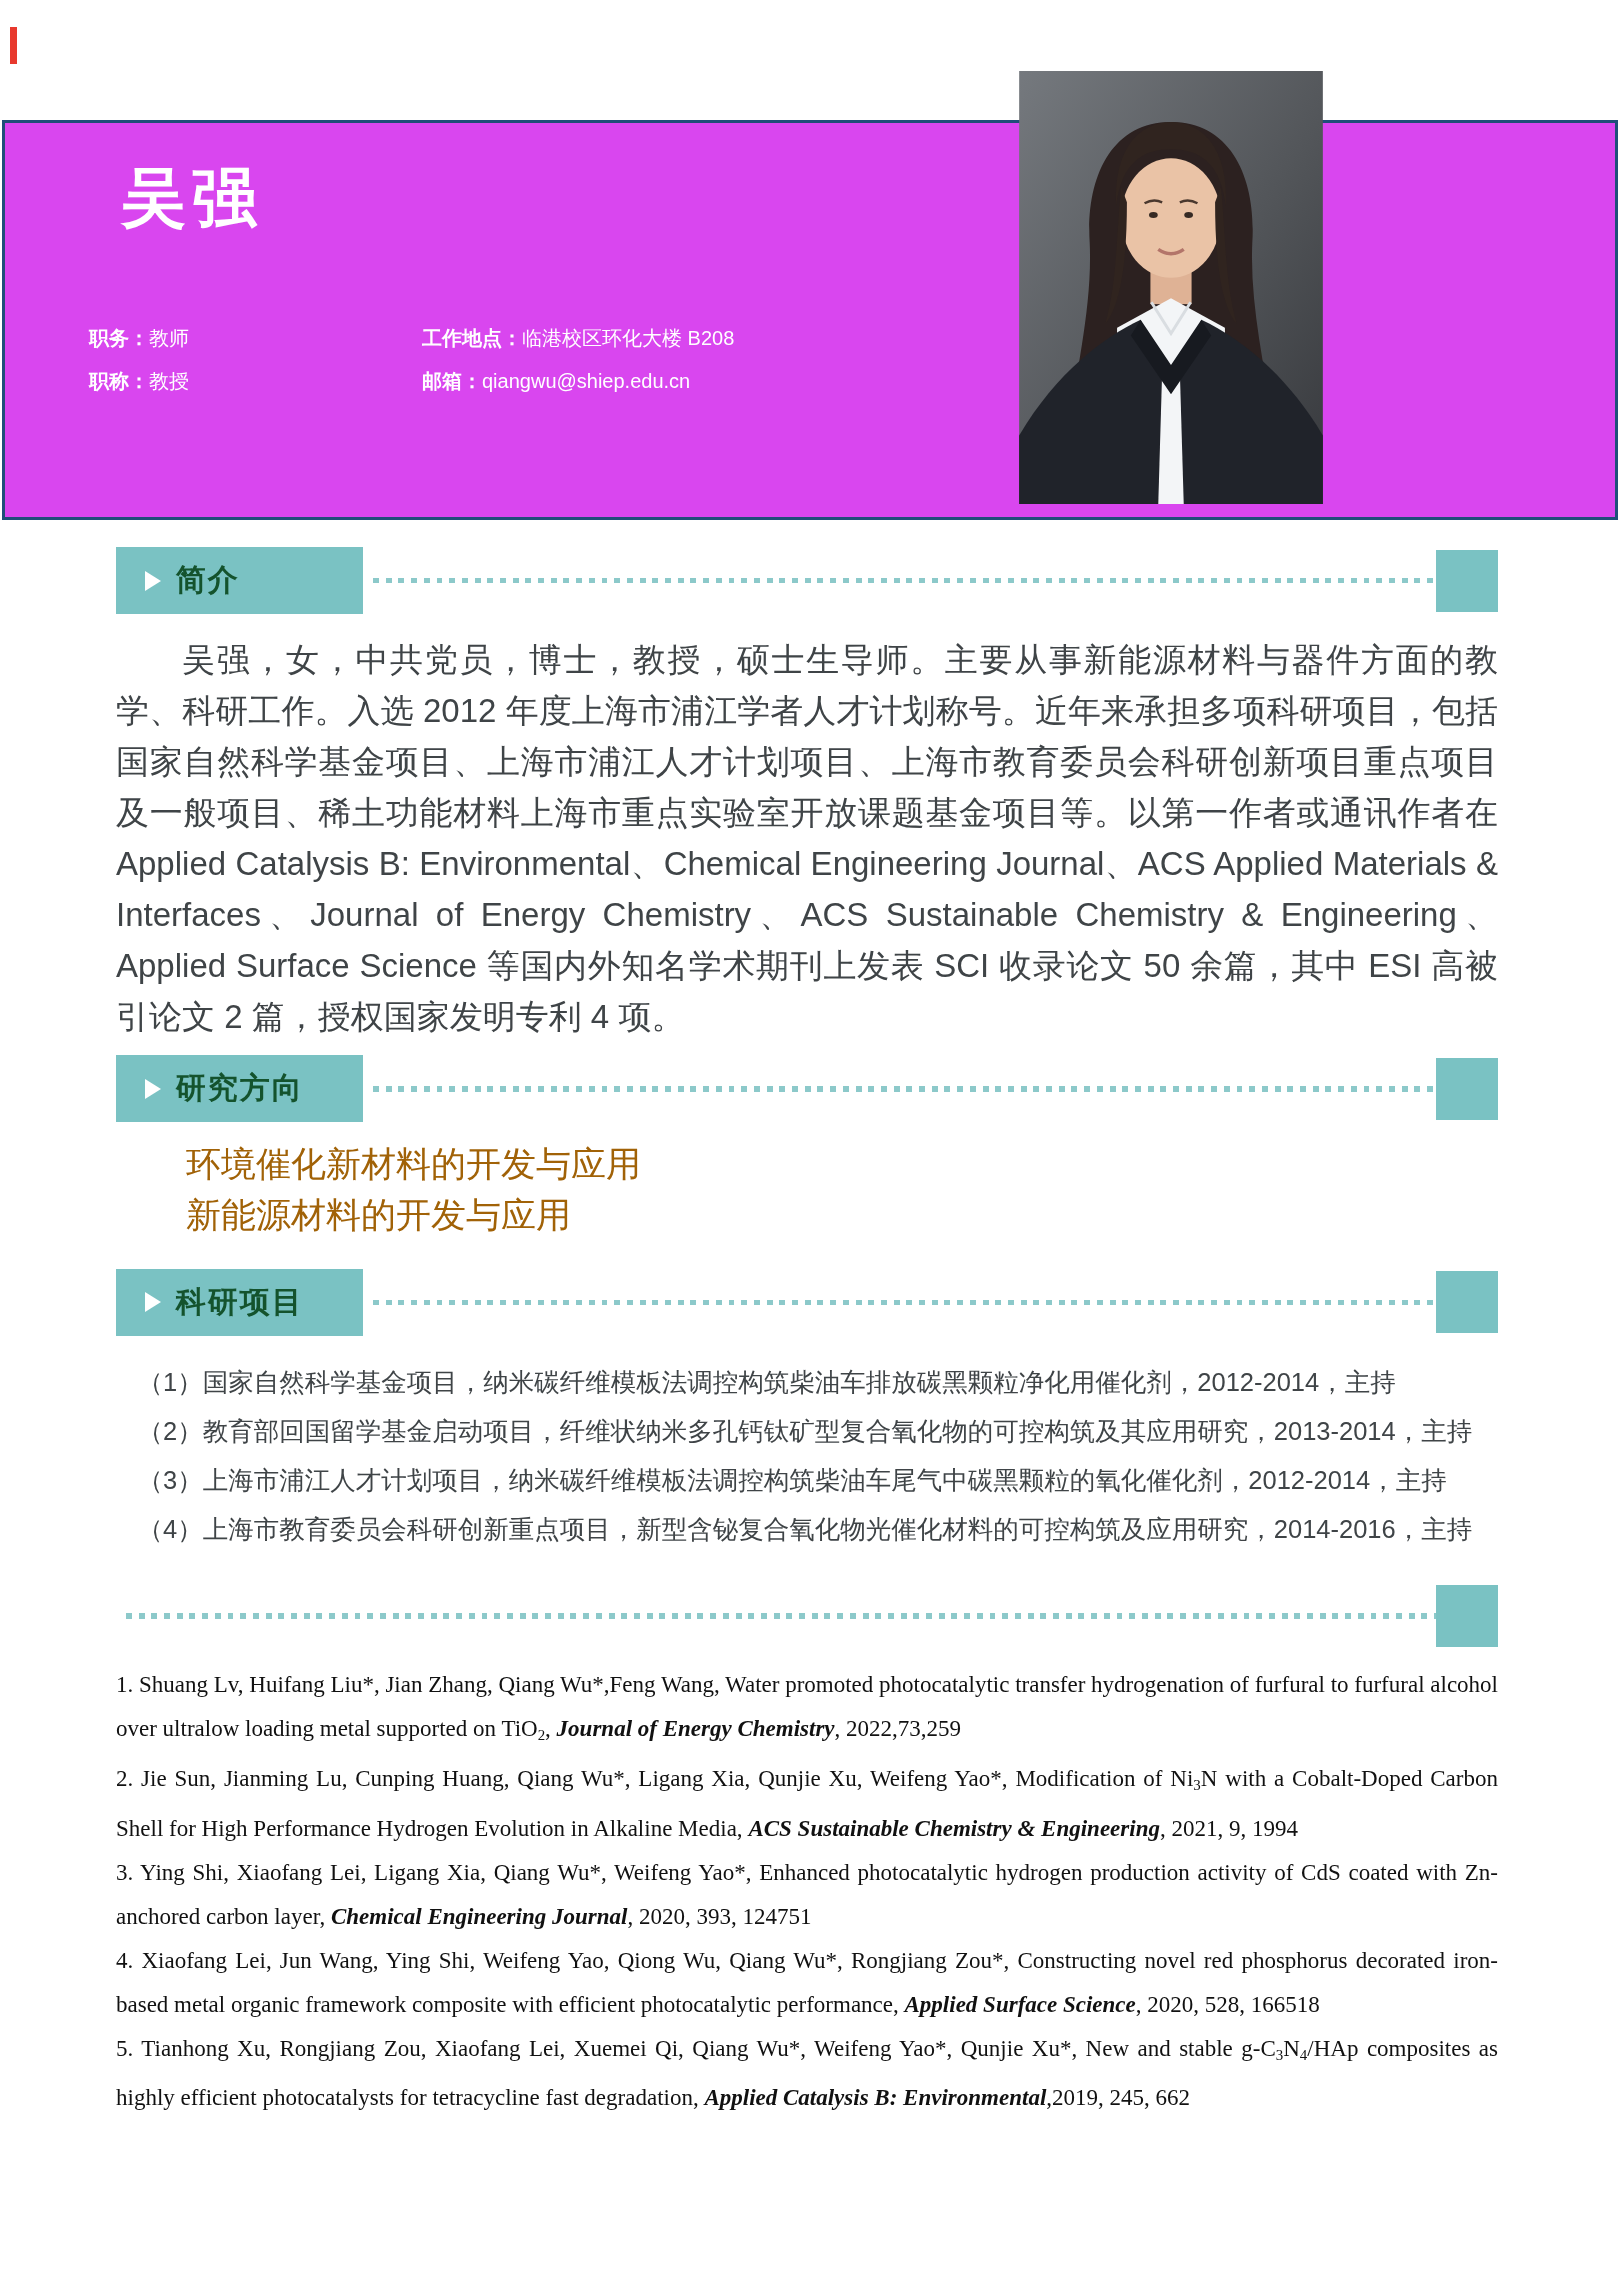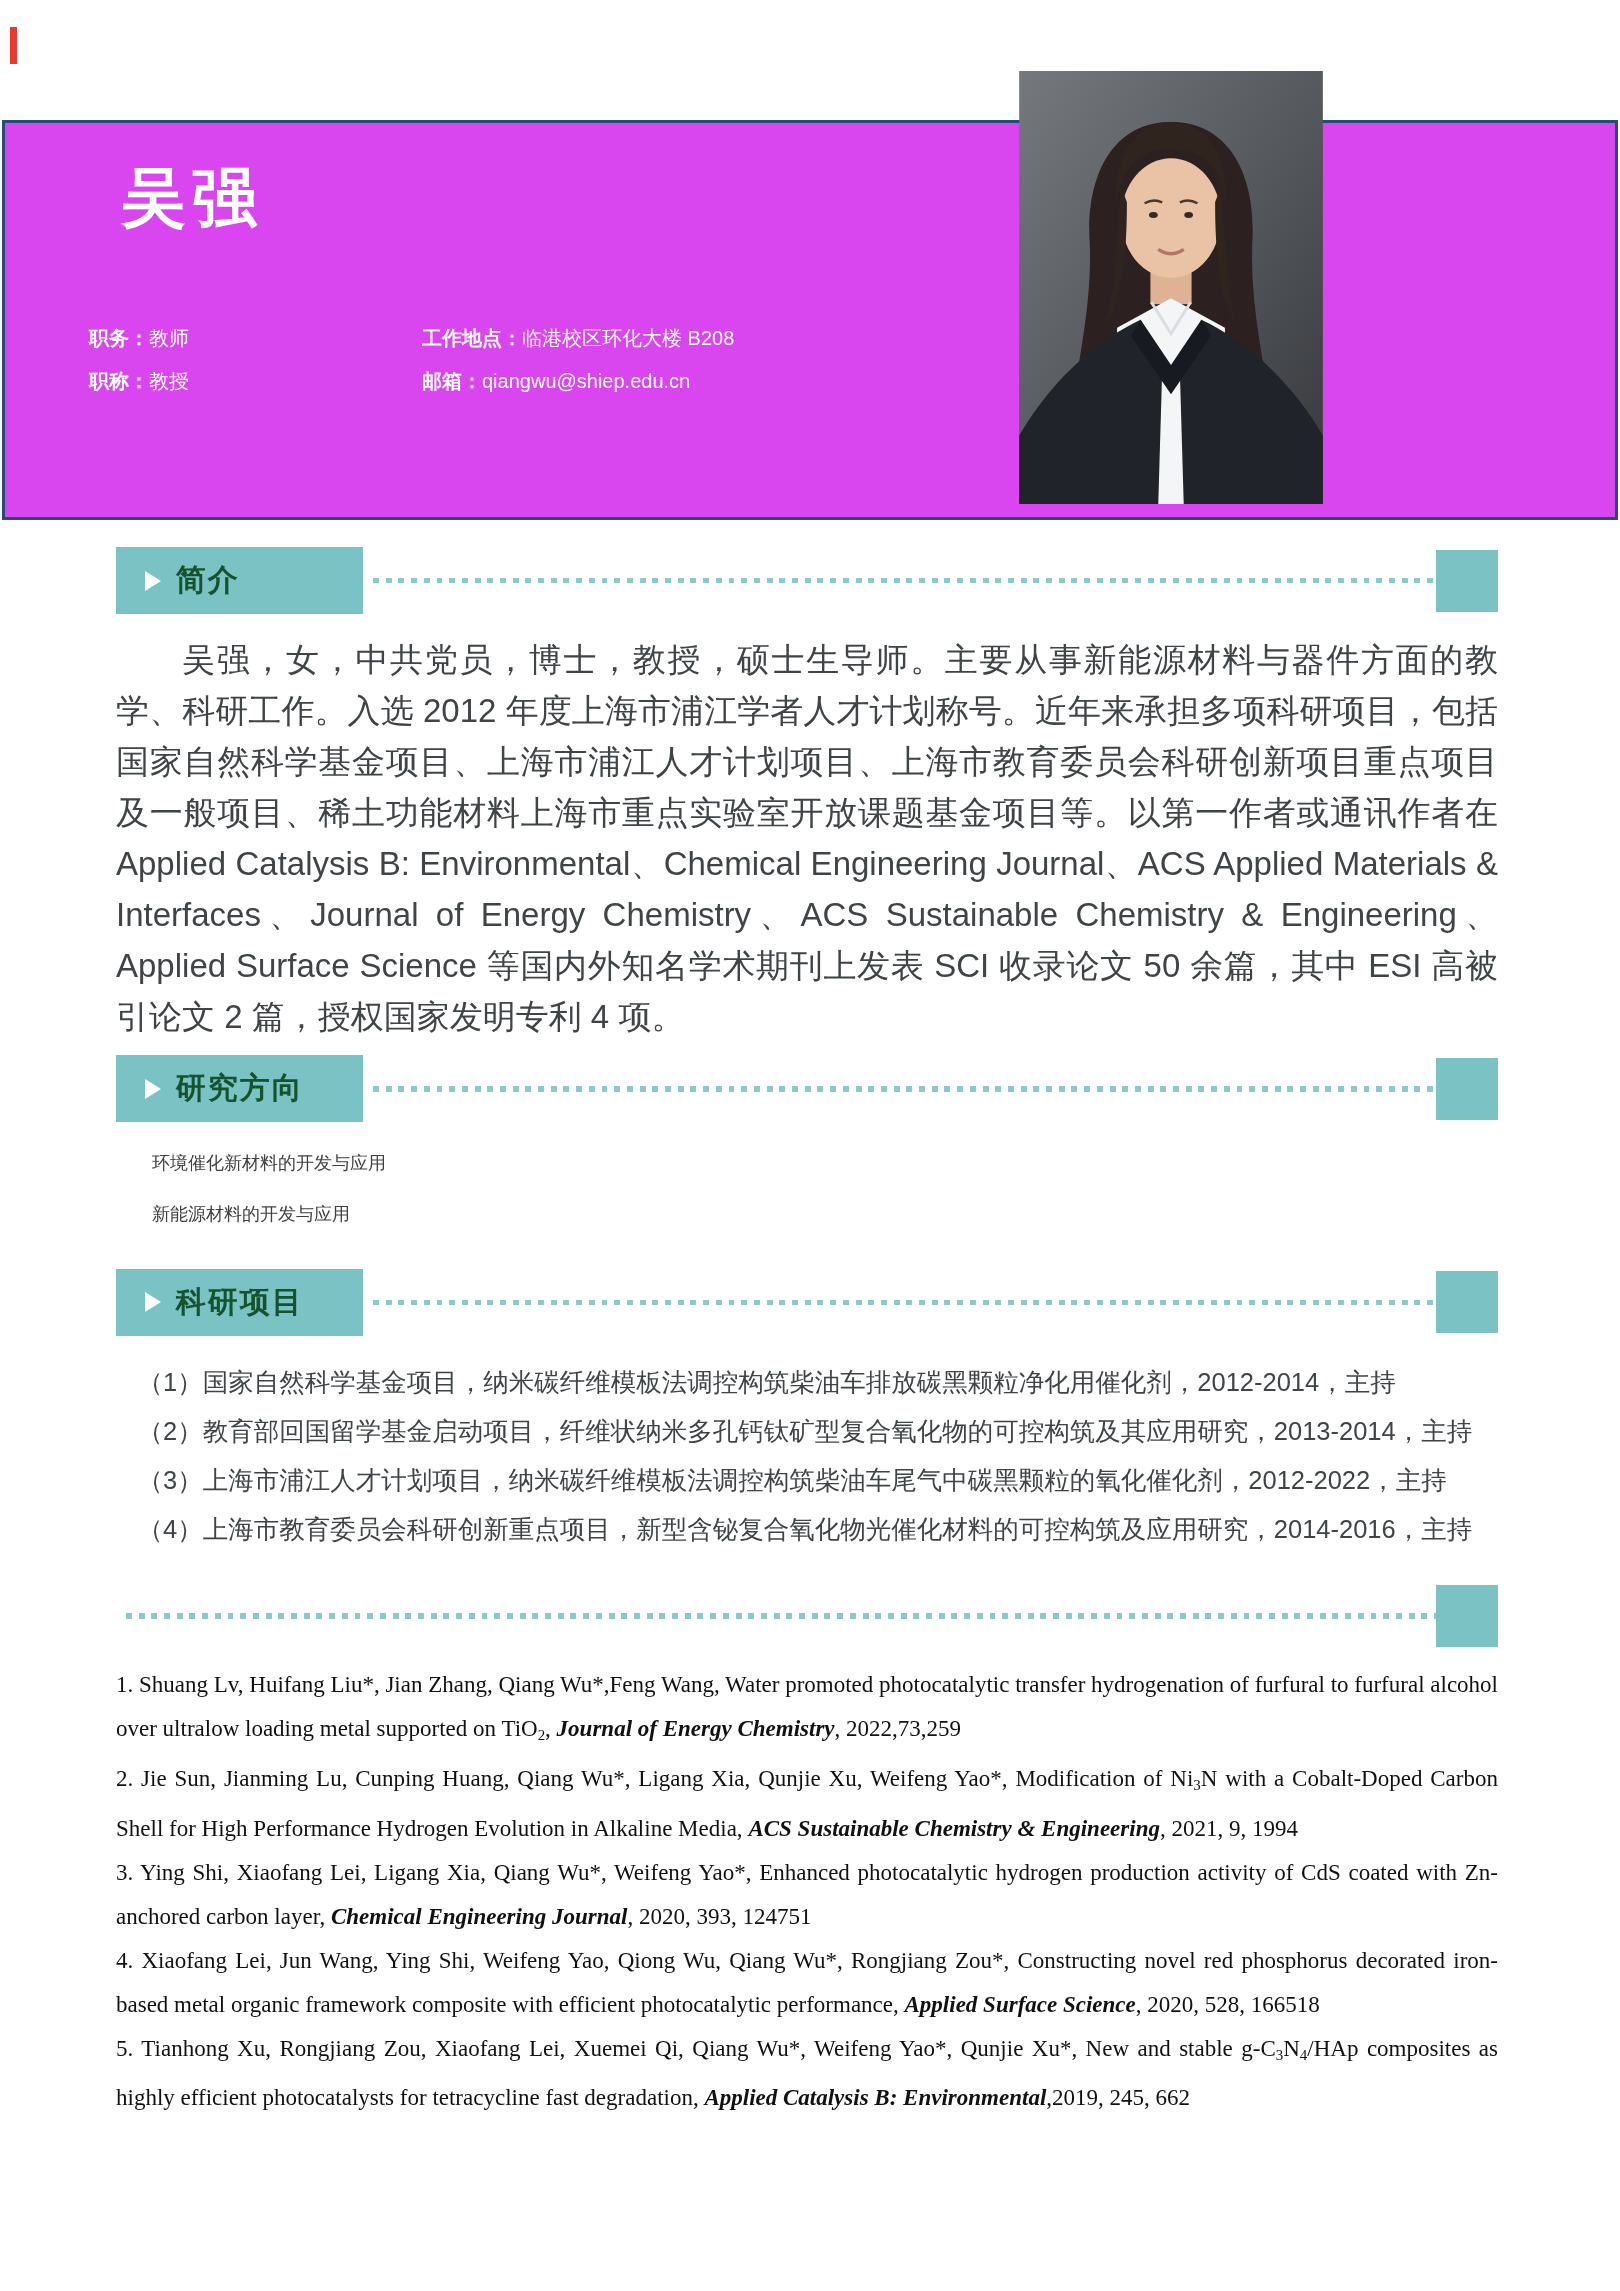--- a/index.html
+++ b/index.html
@@ -35,21 +35,21 @@
        border-bottom:10.8px solid transparent;flex:none;}
   .sec-title{color:#14532d;font-size:30px;font-weight:bold;letter-spacing:2px;white-space:nowrap;}
   .dots{flex:1;height:5.9px;margin-left:9.8px;
         background:repeating-linear-gradient(90deg,#8cc9ca 0 5.9px,transparent 5.9px 12.7px);}
   .endcap{width:62px;height:62px;background:#7ac2c3;flex:none;}
 
   .intro-paragraph{margin:19.6px 0 0 0;font-size:33px;line-height:51px;color:#3f4447;
                    text-align:justify;text-indent:2em;}
 
   .research-list{margin-top:15.7px;}
-  .research-item{font-size:18px;line-height:51px;color:#404040;padding-left:2em;}
+  .research-item{font-size:35px;line-height:51px;color:#a16207;padding-left:2em;}
 
   .sec-projects{margin-top:29px;}
   .project-list{margin-top:21.6px;}
   .project-item{font-size:25.5px;line-height:49px;color:#3f4447;padding-left:21.6px;white-space:nowrap;}
 
   .sec-pubs{margin-top:29px;}
   .pub-list{margin-top:13.7px;font-family:Liberation Serif, serif;}
   .pub-item{font-size:23px;line-height:44px;color:#111111;text-align:justify;}
   .seg-plain{}
   .seg-journal{font-weight:bold;font-style:italic;}
@@ -140,21 +140,21 @@
         <span class="tri"></span>
         <span class="sec-title">科研项目</span>
       </div>
       <div class="dots"></div>
       <div class="endcap"></div>
     </div>
     <div class="project-list">
 
     <div class="project-item">（1）国家自然科学基金项目，纳米碳纤维模板法调控构筑柴油车排放碳黑颗粒净化用催化剂，2012-2014，主持</div>
         <div class="project-item">（2）教育部回国留学基金启动项目，纤维状纳米多孔钙钛矿型复合氧化物的可控构筑及其应用研究，2013-2014，主持</div>
-        <div class="project-item">（3）上海市浦江人才计划项目，纳米碳纤维模板法调控构筑柴油车尾气中碳黑颗粒的氧化催化剂，2012-2022，主持</div>
+        <div class="project-item">（3）上海市浦江人才计划项目，纳米碳纤维模板法调控构筑柴油车尾气中碳黑颗粒的氧化催化剂，2012-2014，主持</div>
         <div class="project-item">（4）上海市教育委员会科研创新重点项目，新型含铋复合氧化物光催化材料的可控构筑及应用研究，2014-2016，主持</div>
       </div>
 
     <div class="sec-row sec-pubs">
       <div class="dots"></div>
       <div class="endcap"></div>
     </div>
     <div class="pub-list">
 
     <div class="pub-item"><span class="seg-plain">1. Shuang Lv, Huifang Liu*, Jian Zhang, Qiang Wu*,Feng Wang, Water promoted photocatalytic transfer hydrogenation of furfural to furfural alcohol over ultralow loading metal supported on TiO</span><span class="seg-sub">2</span><span class="seg-plain">, </span><span class="seg-journal">Journal of Energy Chemistry</span><span class="seg-plain">, 2022,73,259</span></div>

